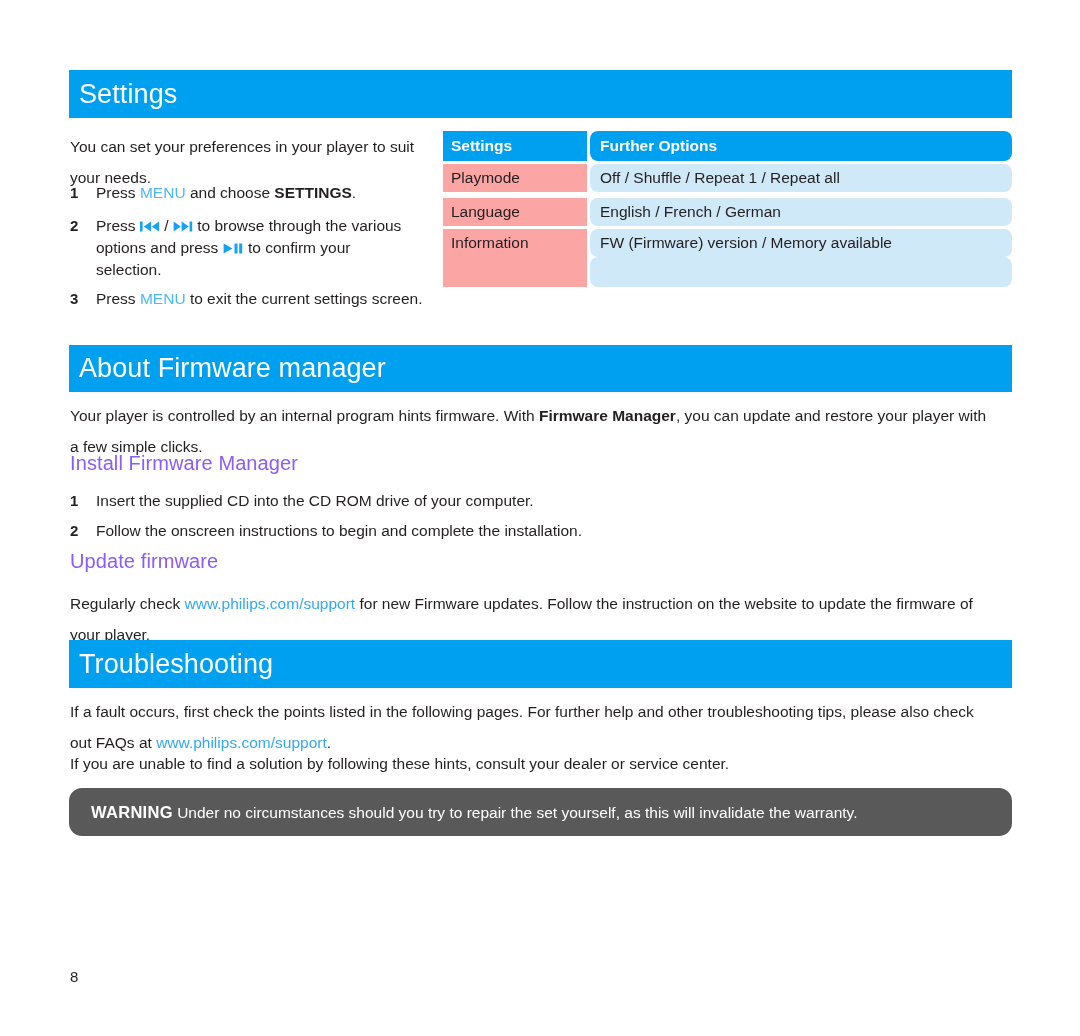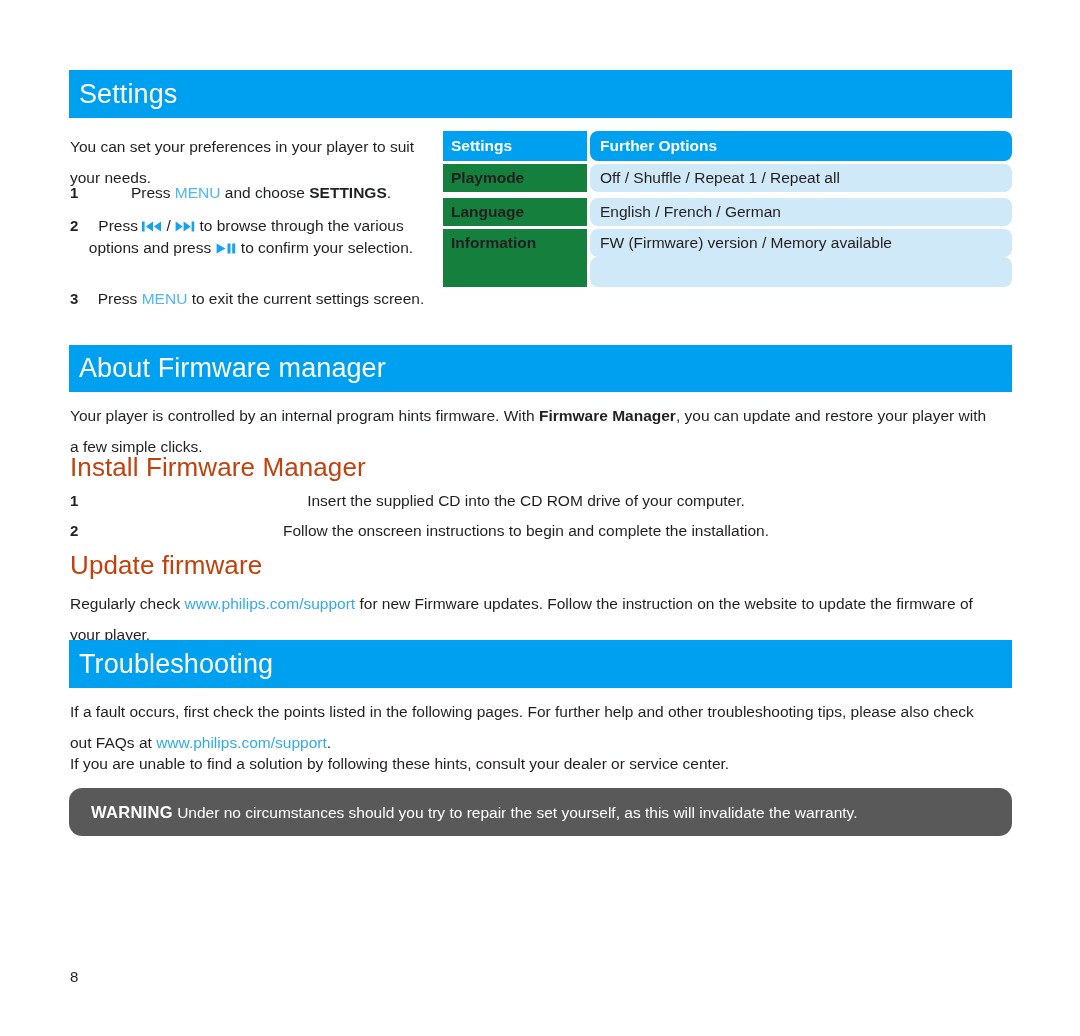--- a/index.html
+++ b/index.html
@@ -35,22 +35,22 @@
     display: flex;
     align-items: center;
     padding-left: 10px;
     box-sizing: border-box;
   }
 
   
   .subhead {
     position: absolute;
     left: 70px;
-    color: #c2410c;
-    font-size: 26px;
+    color: #8b5cf6;
+    font-size: 20px;
     font-weight: 400;
     letter-spacing: 0.1px;
     white-space: nowrap;
   }
 
   
   .body-text {
     position: absolute;
     font-size: 15.5px;
     line-height: 31px;
@@ -69,42 +69,40 @@
   }
   .step .num {
     position: absolute;
     left: 0;
     top: 0;
     font-weight: 700;
     font-size: 15px;
   }
   .step .txt {
     display: block;
-    margin-left: 12px;
-    text-align: center;
+    margin-left: 26px;
   }
 
   
   .tbl {
     position: absolute;
     left: 443px;
     top: 131px;
     width: 569px;
   }
   .tbl-row {
     display: flex;
     width: 100%;
   }
   .tbl-cell-a {
     width: 144px;
     box-sizing: border-box;
     padding: 5px 0 5px 8px;
     font-size: 15.5px;
-    background: #15803d;
-    font-weight: bold;
+    background: #fca5a5;
   }
   .tbl-gap { width: 3px; background: #ffffff; }
   .tbl-cell-b {
     flex: 1;
     box-sizing: border-box;
     padding: 5px 0 5px 10px;
     font-size: 15.5px;
     background: #cfe9f9;
     border-radius: 8px;
   }

